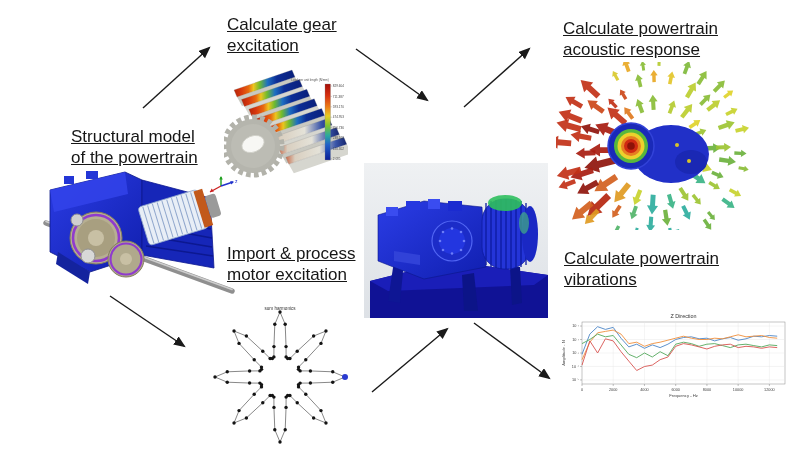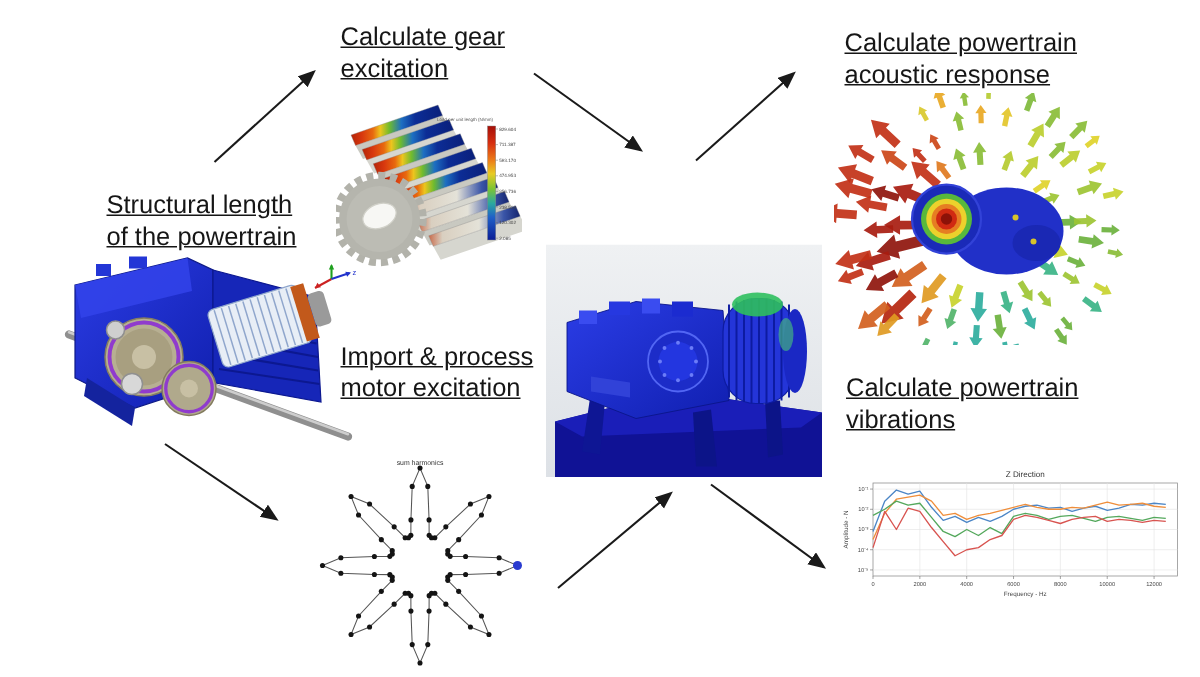--- a/index.html
+++ b/index.html
@@ -21,25 +21,25 @@
       </marker>
     </defs>
     <line x1="143" y1="108" x2="209" y2="48" stroke="#1a1a1a" stroke-width="1.4" marker-end="url(#ah)"></line>
     <line x1="356" y1="49" x2="427" y2="100" stroke="#1a1a1a" stroke-width="1.4" marker-end="url(#ah)"></line>
     <line x1="464" y1="107" x2="529" y2="49" stroke="#1a1a1a" stroke-width="1.4" marker-end="url(#ah)"></line>
     <line x1="110" y1="296" x2="184" y2="346" stroke="#1a1a1a" stroke-width="1.4" marker-end="url(#ah)"></line>
     <line x1="372" y1="392" x2="447" y2="329" stroke="#1a1a1a" stroke-width="1.4" marker-end="url(#ah)"></line>
     <line x1="474" y1="323" x2="549" y2="378" stroke="#1a1a1a" stroke-width="1.4" marker-end="url(#ah)"></line>
   </svg>
 
-  <div class="lbl" style="left:71px;top:126px;width:160px">Structural length
+  <div class="lbl" style="left:71px;top:126px;width:160px">Structural model
 of the powertrain</div>
   <div class="lbl" style="left:227px;top:14px;width:150px">Calculate gear
 excitation</div>
-  <div class="lbl" style="left:227px;top:227px;width:160px">Import &amp; process
+  <div class="lbl" style="left:227px;top:243px;width:160px">Import &amp; process
 motor excitation</div>
   <div class="lbl" style="left:563px;top:18px;width:190px">Calculate powertrain
 acoustic response</div>
   <div class="lbl" style="left:564px;top:248px;width:190px">Calculate powertrain
 vibrations</div>
 
   <svg class="abs" style="left:30px;top:160px" width="220" height="140" viewBox="0 0 220 140">
     <defs>
       <linearGradient id="houseL" x1="0" y1="0" x2="1" y2="1">
         <stop offset="0" stop-color="#2b3ce4"></stop>

